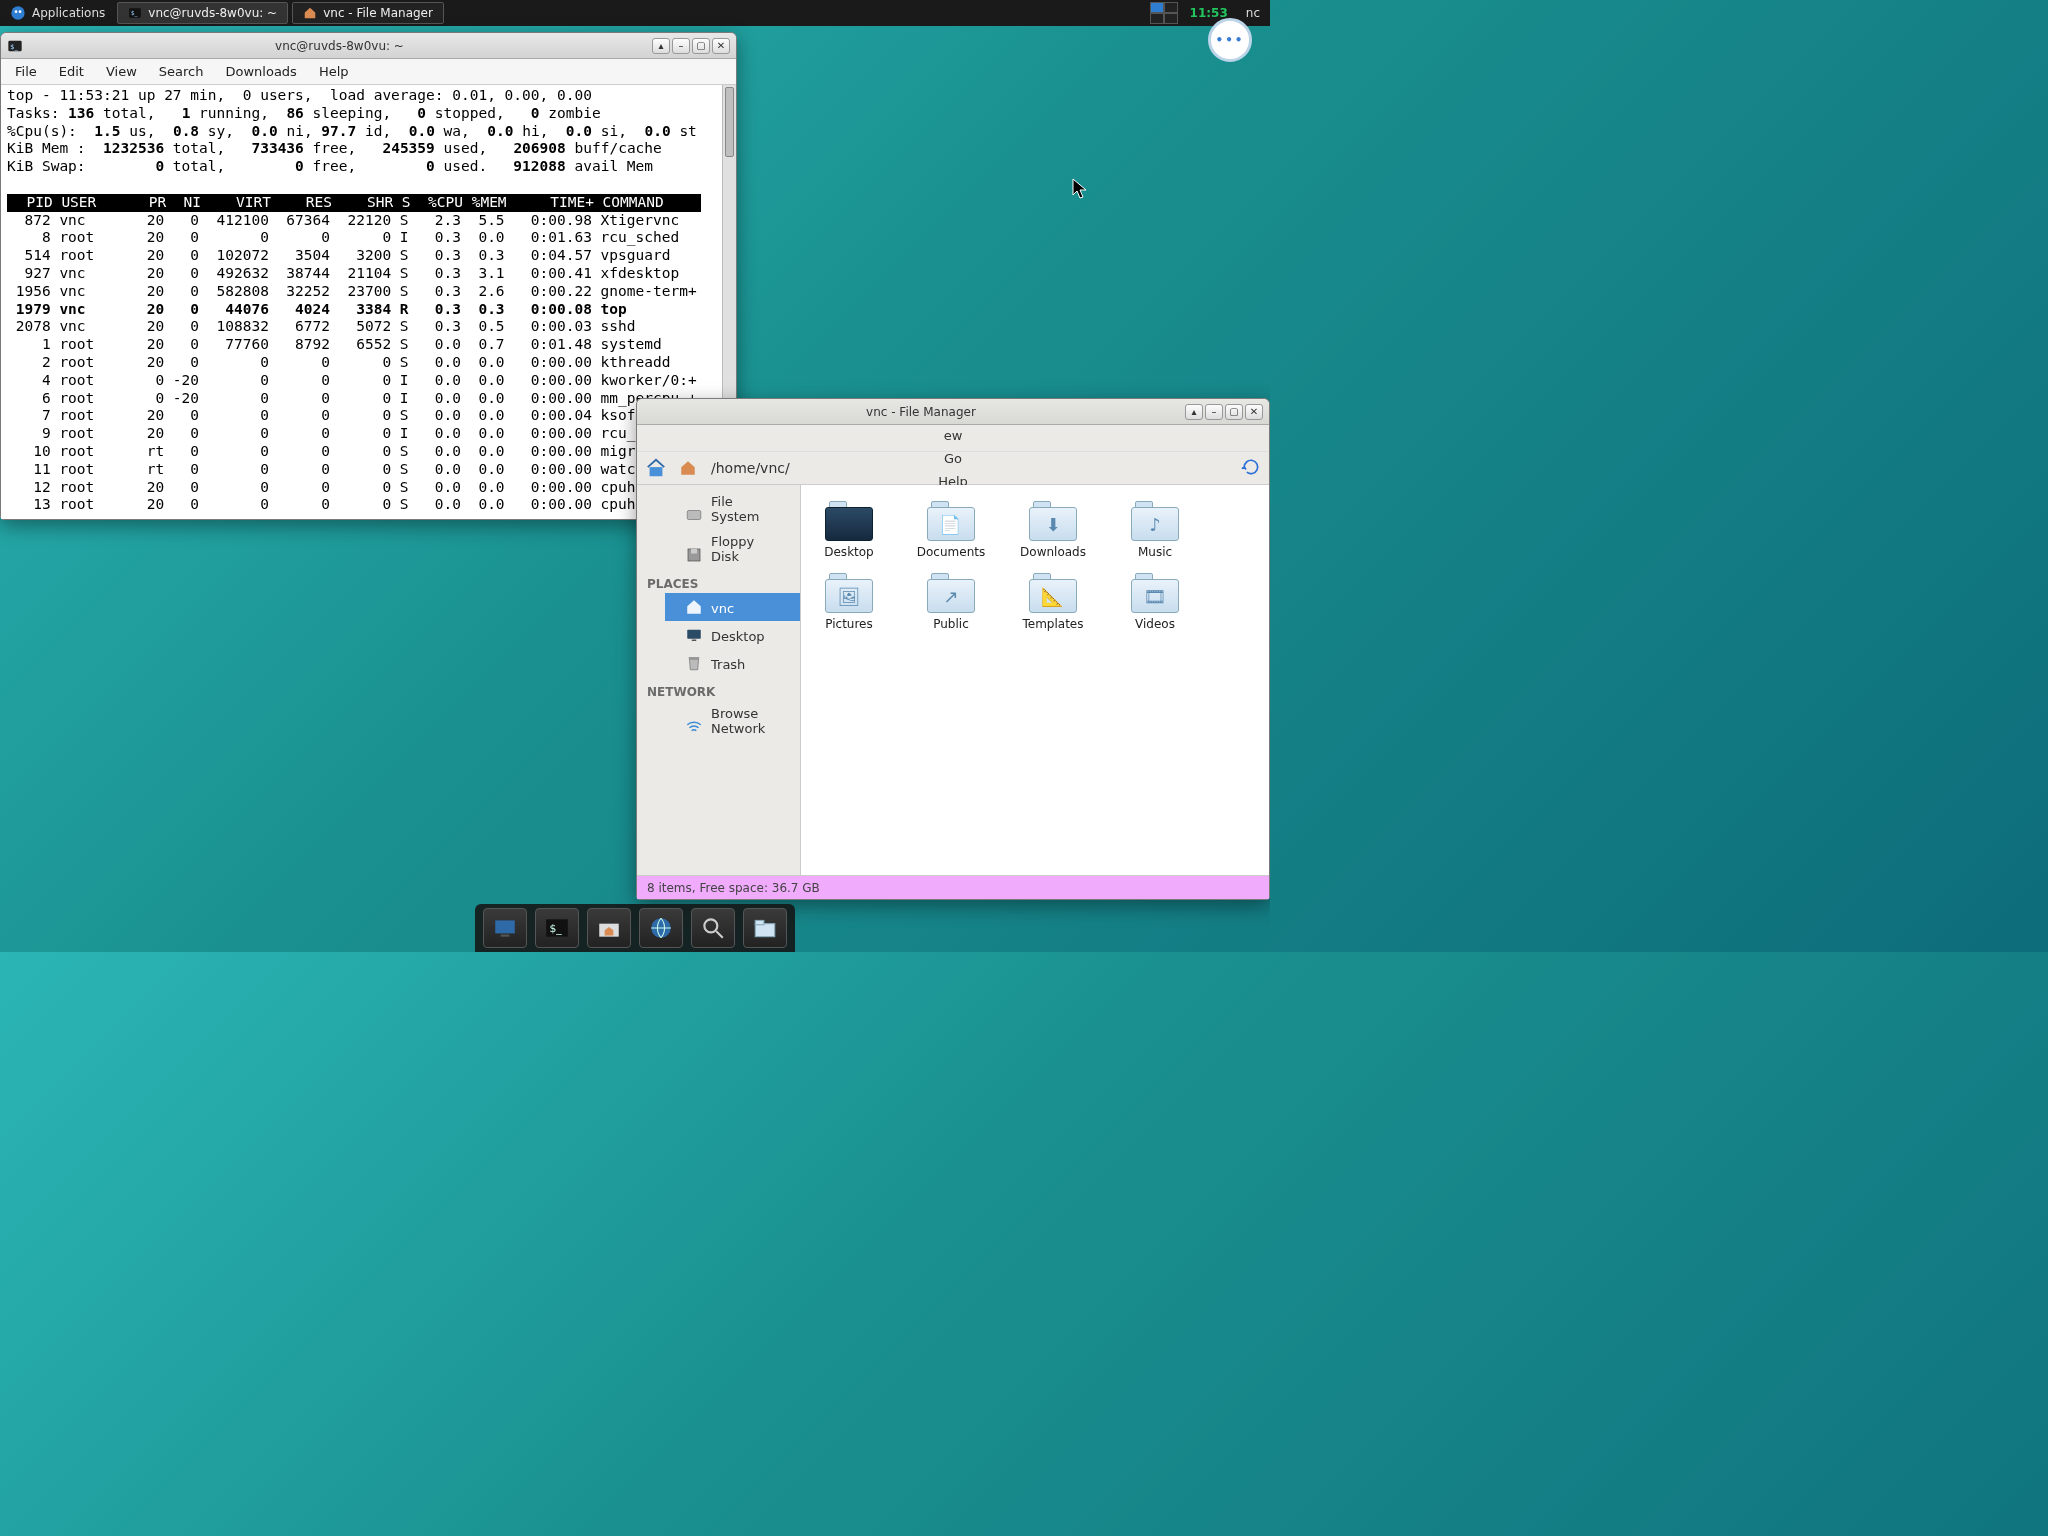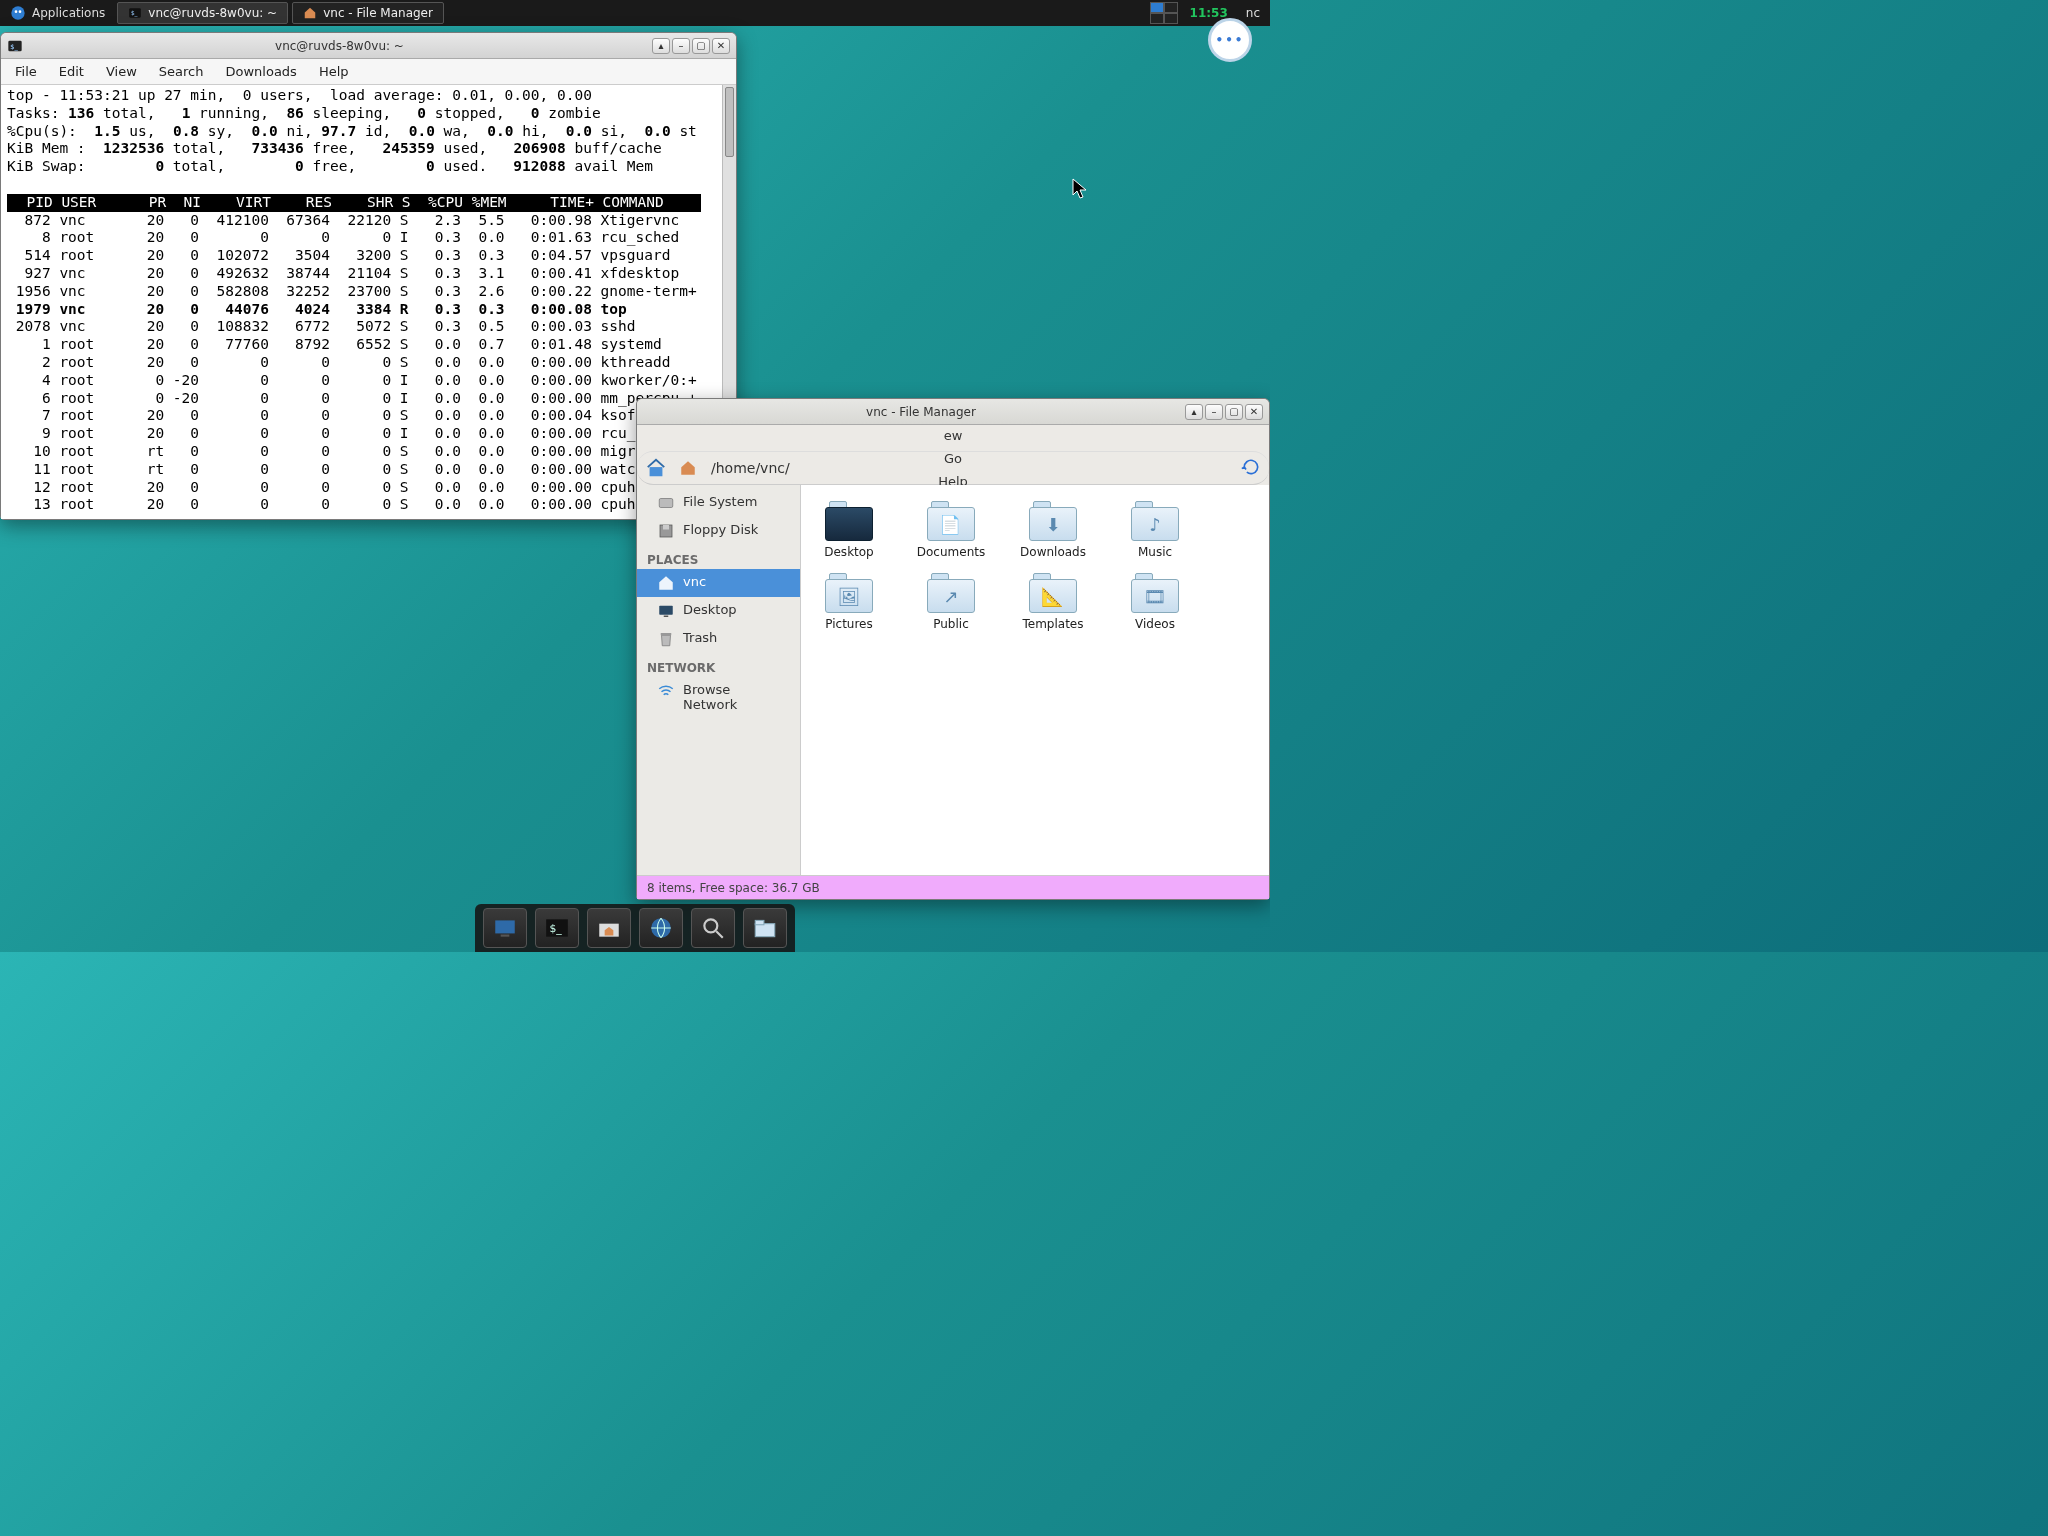--- a/index.html
+++ b/index.html
@@ -48,28 +48,28 @@
   .term-body b{font-weight:700;}
   .term-body .hdrline{background:#000;color:#fff;display:inline-block;padding:0 2px;}
   .term-scroll{position:absolute;right:0;top:52px;bottom:2px;width:14px;background:#e0e0e0;border-left:1px solid #bbb;}
   .term-scroll .thumb{background:#bfbfbf;border:1px solid #888;border-radius:2px;margin:2px;height:70px;}
 
   
   .fm-win{left:636px; top:398px; width:634px; height:502px; background:#eceae6;}
   .fm-win .titlebar{background:linear-gradient(#e7e7e4,#d8d8d4);}
   .fm-menubar{height:26px;background:#eceae6;display:flex;align-items:center;padding:0 6px;gap:2px;flex-direction:column;}
   .fm-menubar span{padding:3px 10px;font-size:13px;color:#333;cursor:pointer;}
-  .fm-toolbar{height:34px;background:#eceae6;border-top:1px solid #ddd;border-bottom:1px solid #ccc;display:flex;align-items:center;padding:0 6px;gap:6px;border-radius:16px;}
+  .fm-toolbar{height:34px;background:#eceae6;border-top:1px solid #ddd;border-bottom:1px solid #ccc;display:flex;align-items:center;padding:0 6px;gap:6px;}
   .fm-toolbar .nav{width:26px;height:26px;display:flex;align-items:center;justify-content:center;border-radius:3px;}
   .fm-toolbar .path{flex:1;font-size:14px;color:#333;padding:2px 4px;}
   .fm-toolbar .reload{width:22px;height:22px;color:#2a6fd6;}
   .fm-body{display:flex;height:calc(100% - 26px - 26px - 34px - 24px);background:#fff;}
   .fm-side{width:164px;background:#ebeae6;border-right:1px solid #ccc;padding-top:4px;font-size:13px;color:#333;overflow:hidden;}
   .fm-side .section{padding:8px 10px 2px;font-weight:700;color:#6b6b6b;font-size:12px;}
-  .fm-side .item{display:flex;align-items:flex-start;gap:8px;padding:5px 20px;cursor:pointer;}
+  .fm-side .item{display:flex;align-items:flex-end;gap:8px;padding:5px 20px;cursor:pointer;margin-left:28px;}
   .fm-side .item.sel{background:#4a90d9;color:#fff;}
   .fm-side .item svg,.fm-side .item .ico{width:18px;height:18px;flex-shrink:0;}
   .fm-main{flex:1;background:#fff;padding:16px 10px;display:flex;flex-wrap:wrap;align-content:flex-start;gap:14px 26px;}
   .fm-item{width:76px;display:flex;flex-direction:column;align-items:center;gap:4px;cursor:pointer;}
   .fm-item .folder{width:48px;height:40px;position:relative;}
   .fm-item .folder .tab{position:absolute;top:0;left:4px;width:18px;height:8px;background:#cfe3f3;border-radius:2px 2px 0 0;border:1px solid #8ab;}
   .fm-item .folder .body{position:absolute;top:6px;left:0;right:0;bottom:0;background:linear-gradient(#e9f2fa,#c8ddee);border:1px solid #8ab;border-radius:3px;display:flex;align-items:center;justify-content:center;}
   .fm-item .folder.desktop .body{background:linear-gradient(#2b4a66,#16293d);border-color:#0d2030;}
   .fm-item .folder .glyph{color:#5a89b0;font-size:18px;}
   .fm-item .folder.desktop .glyph{color:#a6c5df;}

